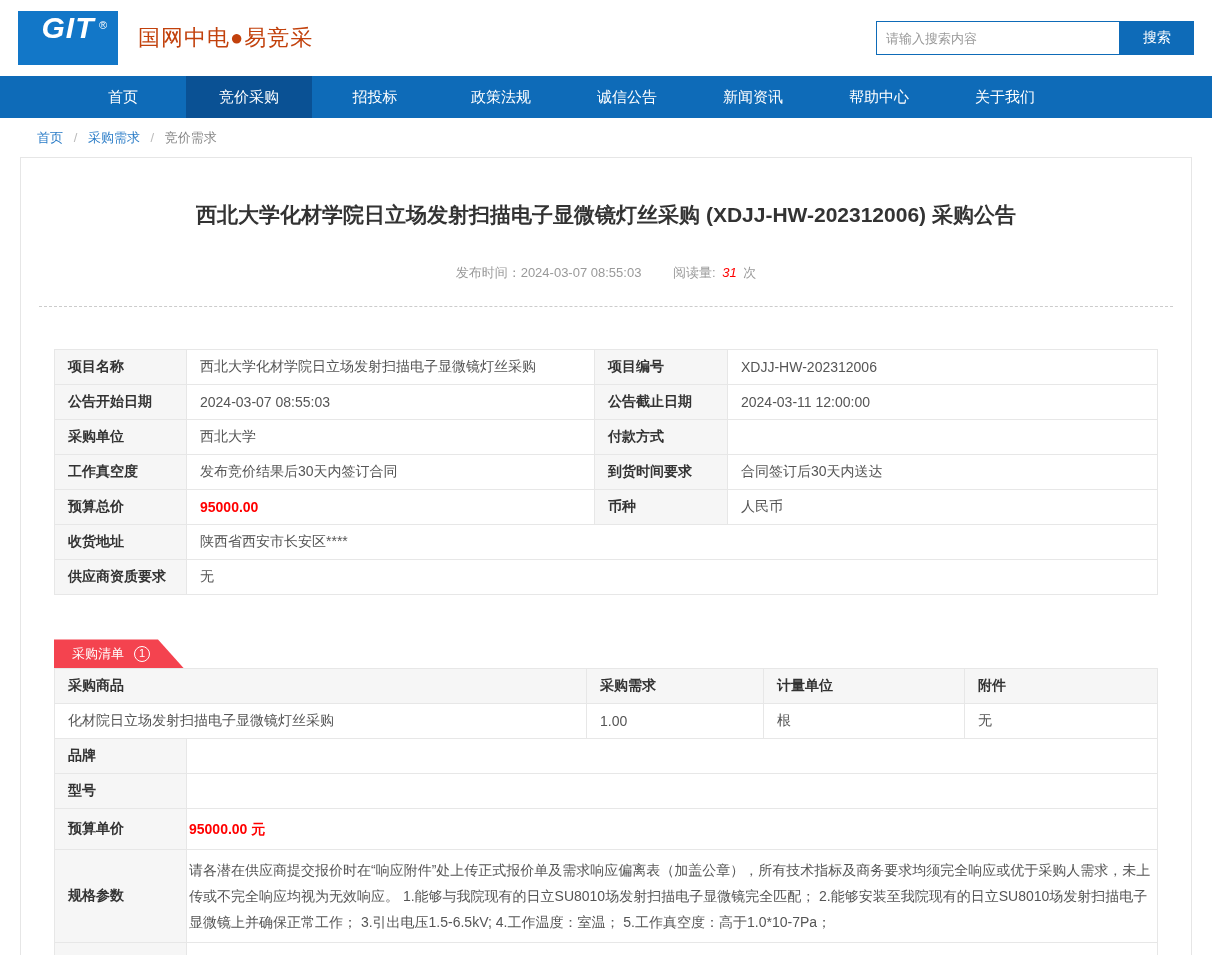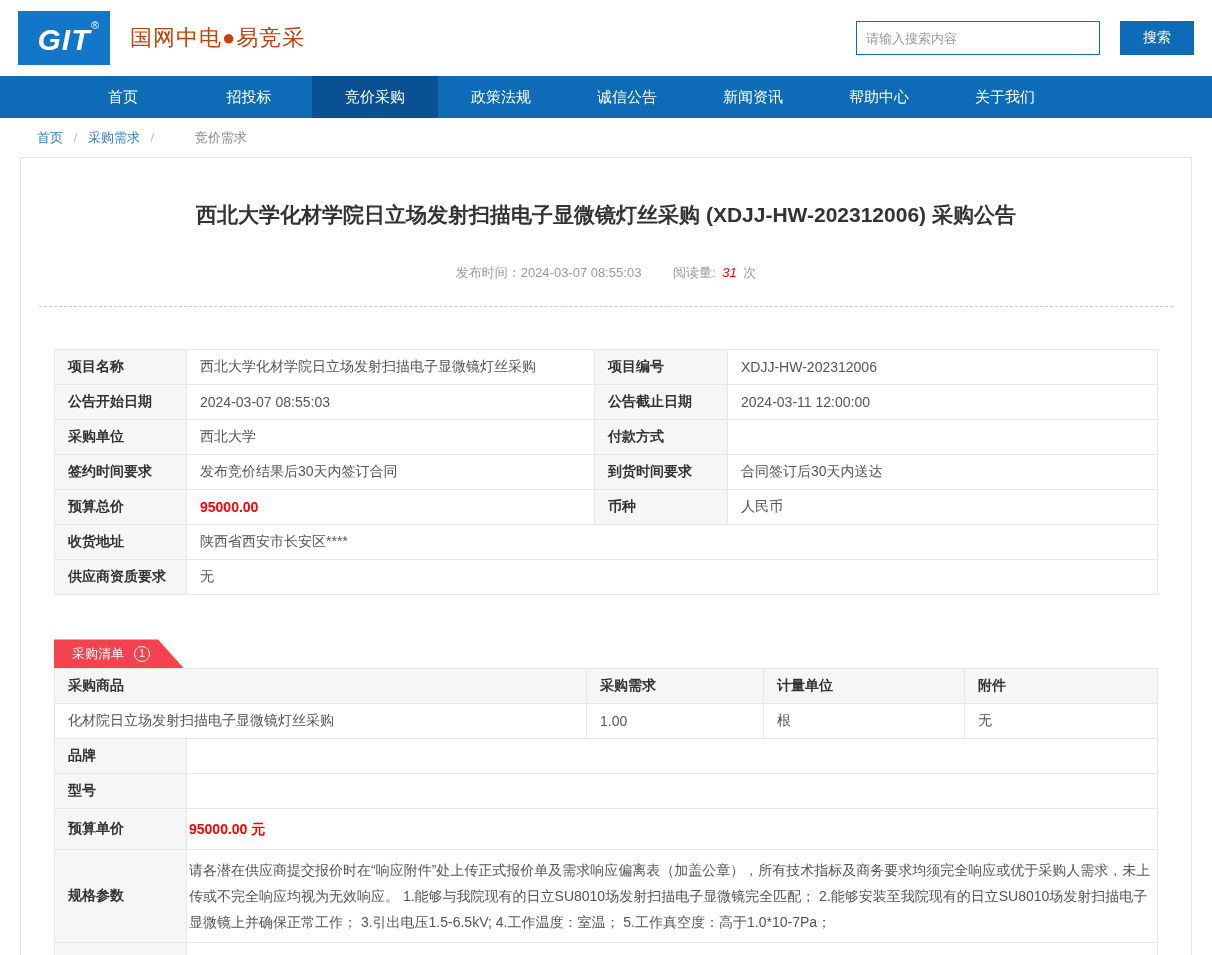--- a/index.html
+++ b/index.html
@@ -24,40 +24,40 @@
   .site-header{
     height:76px;
     display:flex;
     align-items:center;
     justify-content:space-between;
     padding:0 18px;
     background:#fff;
   }
   .logo-wrap{display:flex;align-items:center;}
   .logo-box{
-    width:92px;height:54px;
+    width:100px;height:54px;
     background:var(--brand-blue);
     color:#fff;
-    display:flex;align-items:flex-end;justify-content:center;
+    display:flex;align-items:flex-start;justify-content:center;
     font-style:italic;font-weight:bold;font-size:30px;
     letter-spacing:1px;
     position:relative;
-    padding-bottom:8px;
+    padding-bottom:23px;
     cursor:pointer;
   }
   .logo-box sup{
     font-size:11px;font-style:normal;font-weight:normal;
     position:absolute;top:8px;right:10px;
   }
   .site-title{
     margin-left:20px;
     font-size:22px;font-weight:normal;color:#c2410c;
     letter-spacing:1px;
   }
-  .search-box{display:flex;align-items:center;gap:20px;}
+  .search-box{display:flex;align-items:center;}
   .search-box input{
     width:244px;height:34px;
     border:1px solid var(--nav-blue);
     padding:0 9px;font-size:13px;color:#333;outline:none;
     font-family:inherit;
   }
   .search-box input::placeholder{color:#999;}
   .search-btn{
     width:74px;height:34px;
     background:var(--nav-blue);color:#fff;border:none;
@@ -73,21 +73,21 @@
     color:#fff;font-size:15px;cursor:pointer;
   }
   .nav-item.active{background:var(--nav-active-blue);}
   
   .breadcrumb{
     padding:11px 20px 10px 37px;
     font-size:13px;color:#999;
   }
   .breadcrumb .crumb-link{color:var(--link-blue);text-decoration:none;cursor:pointer;}
   .breadcrumb .sep{margin:0 7px;color:#bbb;}
-  .breadcrumb .current{color:#888;margin-left:30px;}
+  .breadcrumb .current{color:#888;}
   
   .card{
     margin:0 20px;
     background:#fff;
     border:1px solid #e6e6e6;
     padding:28px 33px 30px;
     min-height:780px;
   }
   .notice-title{
     text-align:center;
@@ -167,22 +167,22 @@
     <div class="site-title">国网中电●易竞采</div>
   </div>
   <div class="search-box">
     <input type="text" placeholder="请输入搜索内容" style="">
     <button class="search-btn">搜索</button>
   </div>
 </header>
 
 <nav class="main-nav">
   <div class="nav-item">首页</div>
+  <div class="nav-item active">竞价采购</div>
   <div class="nav-item">招投标</div>
-  <div class="nav-item active">竞价采购</div>
   <div class="nav-item">政策法规</div>
   <div class="nav-item">诚信公告</div>
   <div class="nav-item">新闻资讯</div>
   <div class="nav-item">帮助中心</div>
   <div class="nav-item">关于我们</div>
 </nav>
 
 <div class="breadcrumb">
   <span class="crumb-link">首页</span>
   <span class="sep">/</span>
@@ -225,21 +225,21 @@
       <td class="label">公告截止日期</td>
       <td class="value">2024-03-11 12:00:00</td>
     </tr>
     <tr>
       <td class="label">采购单位</td>
       <td class="value">西北大学</td>
       <td class="label">付款方式</td>
       <td class="value"></td>
     </tr>
     <tr>
-      <td class="label">签约时间要求</td>
+      <td class="label">工作真空度</td>
       <td class="value">发布竞价结果后30天内签订合同</td>
       <td class="label">到货时间要求</td>
       <td class="value">合同签订后30天内送达</td>
     </tr>
     <tr>
       <td class="label">预算总价</td>
       <td class="value">
         <span class="red-text">95000.00</span>
       </td>
       <td class="label">币种</td>

